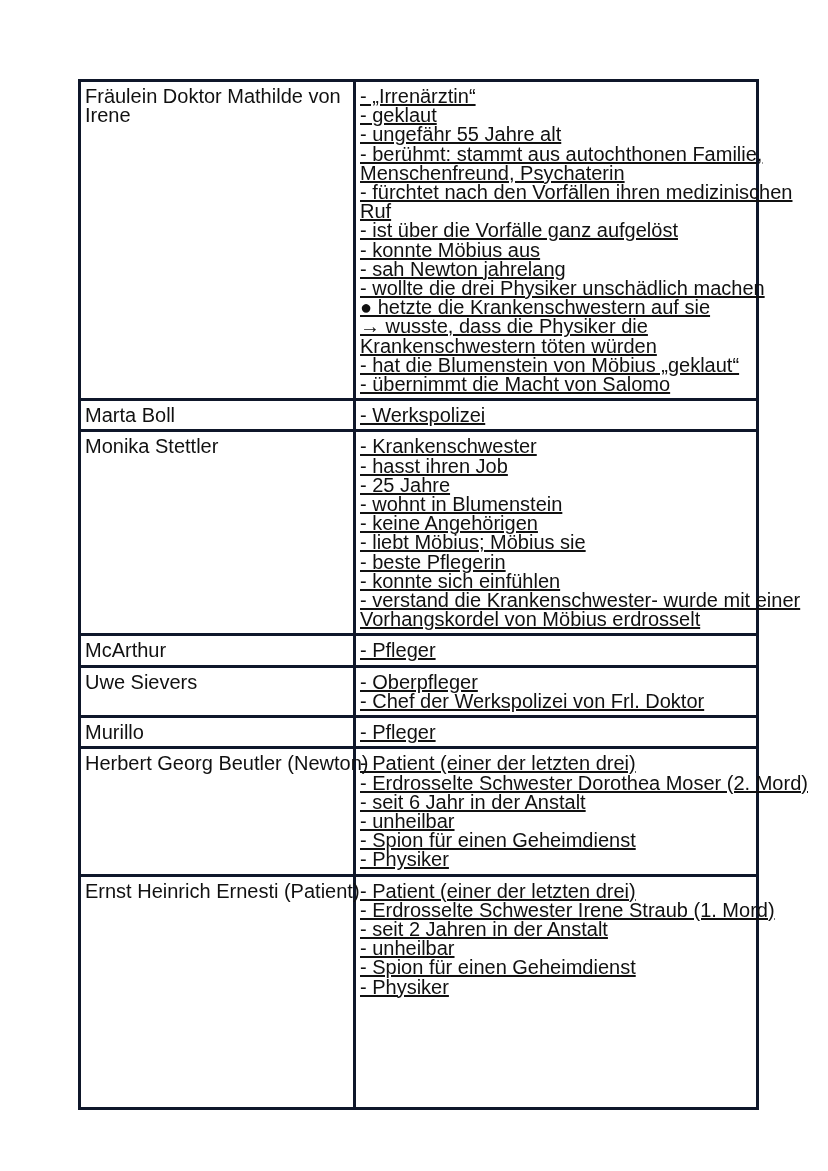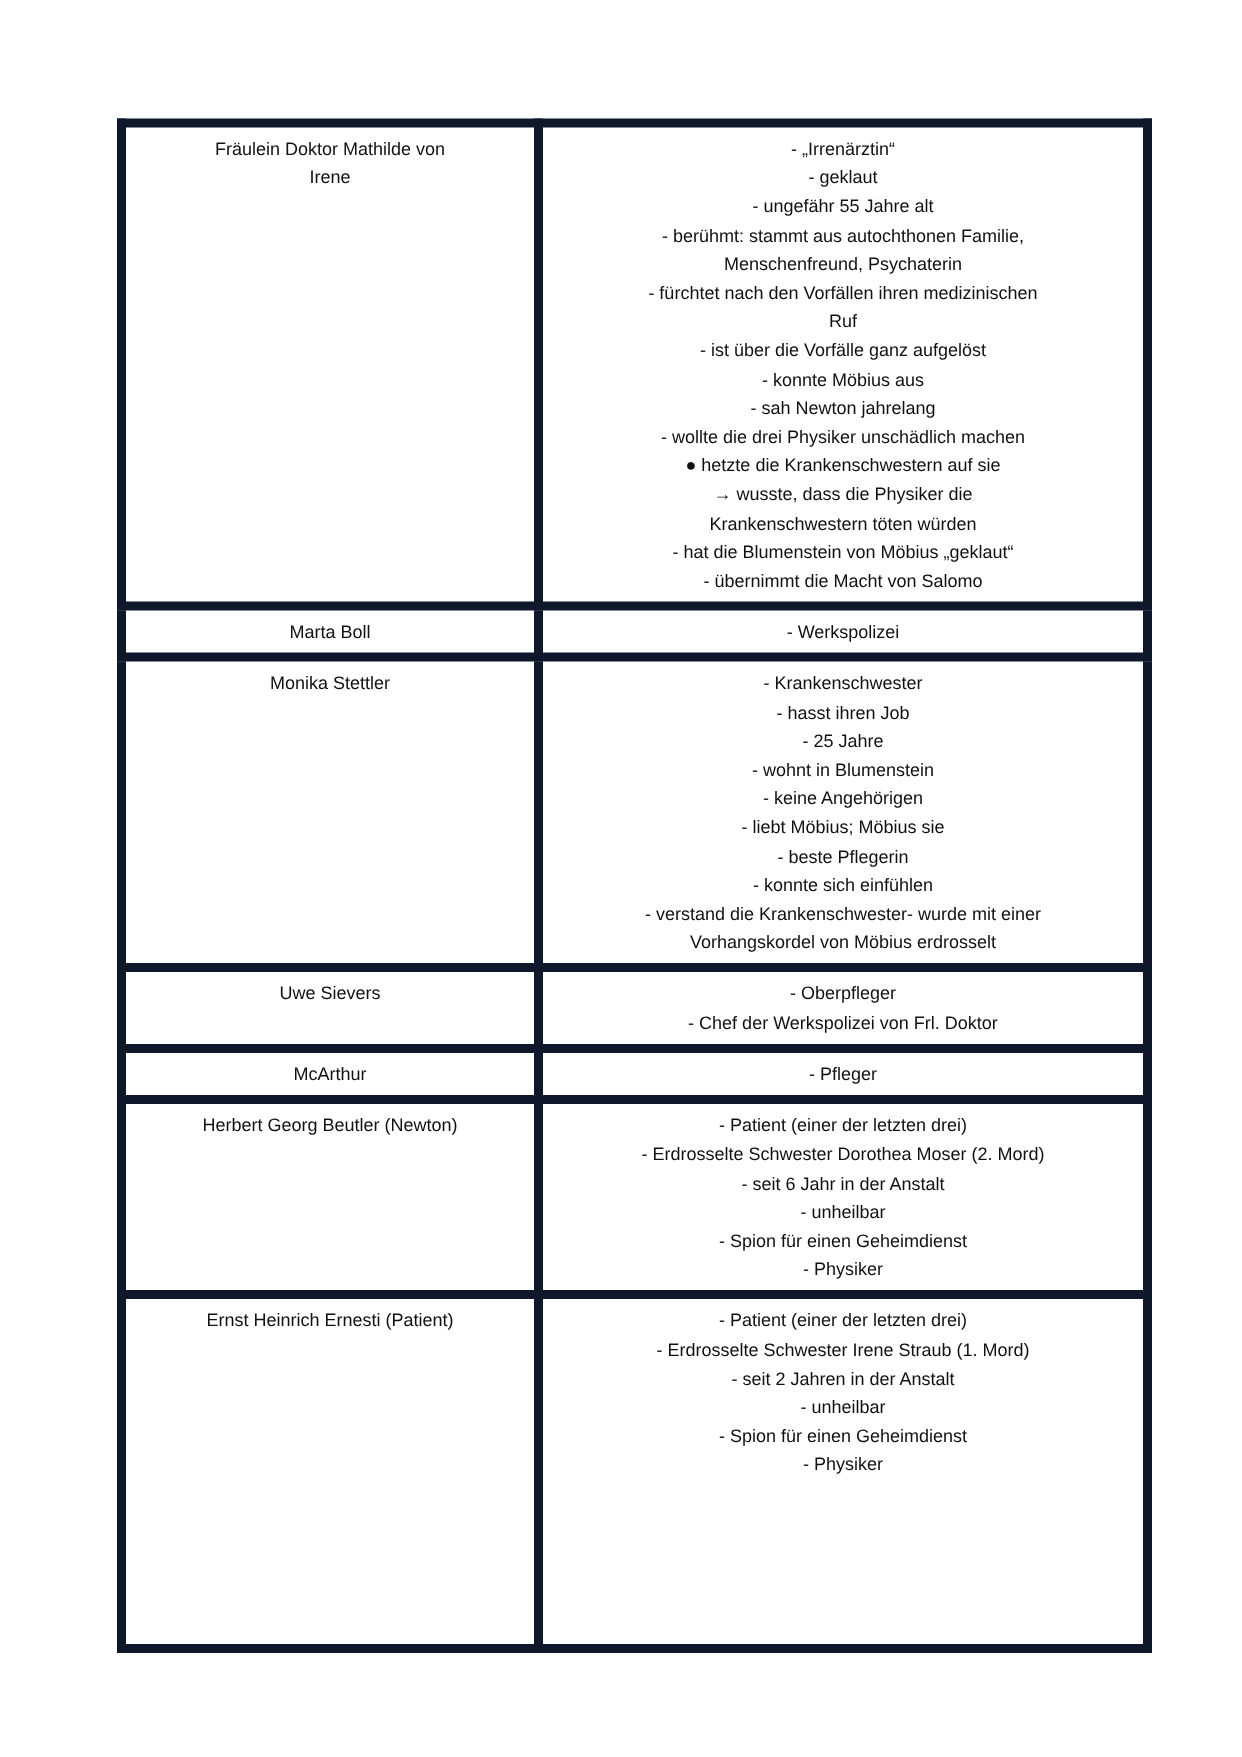--- a/index.html
+++ b/index.html
@@ -1,23 +1,23 @@
 <!DOCTYPE html>
 <html><head>
 <meta charset="utf-8">
 <style>
   html, body { margin:0; padding:0; background:#ffffff; }
   body { width:828px; height:1171px; position:relative; overflow:hidden;
          font-family:"Liberation Sans", sans-serif; color:#111; }
   table.chars { position:absolute; left:78px; top:79px; width:672px;
     border-collapse:collapse; table-layout:fixed; }
-  table.chars td { border:6px solid #0f172a; vertical-align:top;
-    font-size:12px; line-height:19.2px; padding:5px 4px 4px 4px;text-align:center; }
+  table.chars td { border:3px solid #0f172a; vertical-align:top;
+    font-size:20px; line-height:19.2px; padding:5px 4px 4px 4px; }
   td.name { width:264px; }
-  td.desc { width:392px; }
+  td.desc { width:392px;text-decoration:underline; }
   .line { display:block; white-space:nowrap; }
   tr.last td { height:221px; }
 </style>
 </head>
 <body>
 
 <table class="chars">
   <tbody id="tbody">
       <tr>
         <td class="name">
@@ -63,30 +63,38 @@
           <span class="line">- keine Angehörigen</span>
           <span class="line">- liebt Möbius; Möbius sie</span>
           <span class="line">- beste Pflegerin</span>
           <span class="line">- konnte sich einfühlen</span>
           <span class="line">- verstand die Krankenschwester- wurde mit einer</span>
           <span class="line">Vorhangskordel von Möbius erdrosselt</span>
         </td>
       </tr>
       <tr>
         <td class="name">
+          <span class="line">McArthur</span>
+        </td>
+        <td class="desc">
+          <span class="line">- Pfleger</span>
+        </td>
+      </tr>
+      <tr>
+        <td class="name">
           <span class="line">Uwe Sievers</span>
         </td>
         <td class="desc">
           <span class="line">- Oberpfleger</span>
           <span class="line">- Chef der Werkspolizei von Frl. Doktor</span>
         </td>
       </tr>
       <tr>
         <td class="name">
-          <span class="line">McArthur</span>
+          <span class="line">Murillo</span>
         </td>
         <td class="desc">
           <span class="line">- Pfleger</span>
         </td>
       </tr>
       <tr>
         <td class="name">
           <span class="line">Herbert Georg Beutler (Newton)</span>
         </td>
         <td class="desc">

